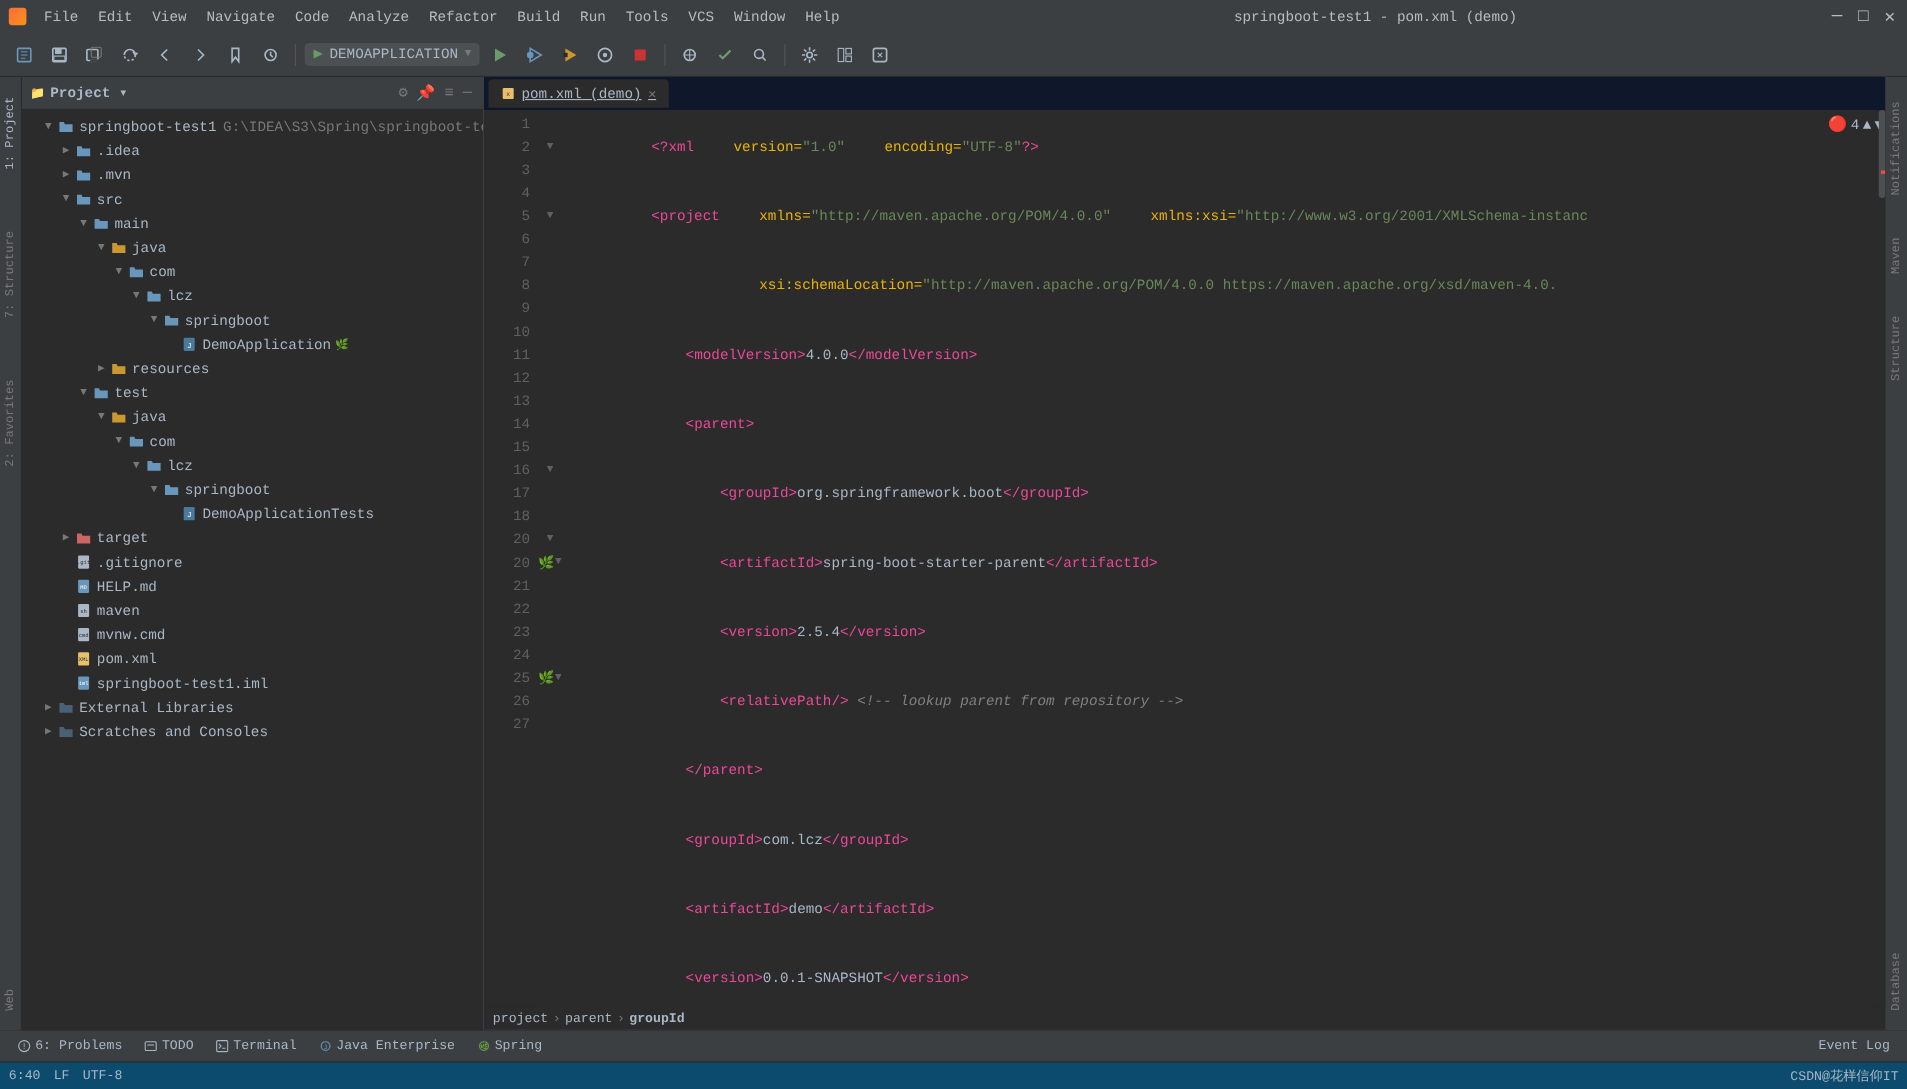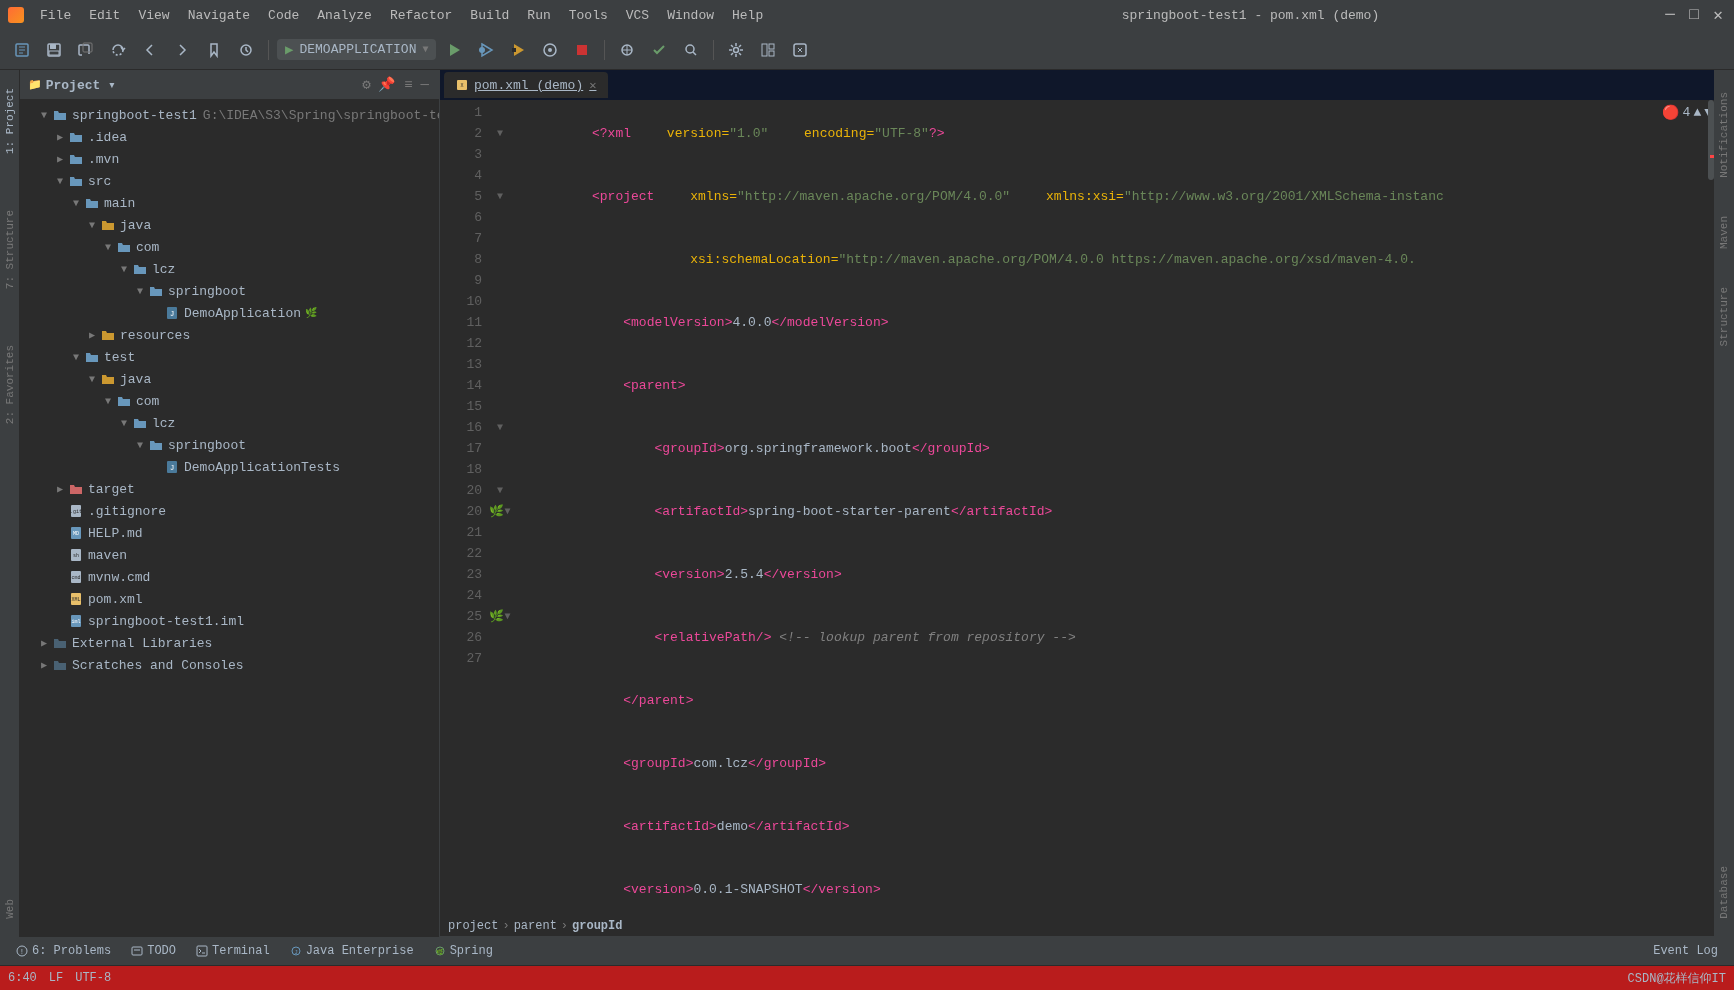--- a/index.html
+++ b/index.html
@@ -269,21 +269,21 @@
       display: flex;
       flex-direction: column;
       align-items: center;
       padding-top: 4px;
       gap: 2px;
       flex-shrink: 0;
     }
 
     
     .status-bar {
-      background: #b91c1c;
+      background: #0c4a6e;
       height: 25px;
       display: flex;
       align-items: center;
       padding: 0 8px;
       gap: 12px;
       border-top: 1px solid #2b2b2b;
       flex-shrink: 0;
     }
     .status-item {
       color: #a9b7c6;

